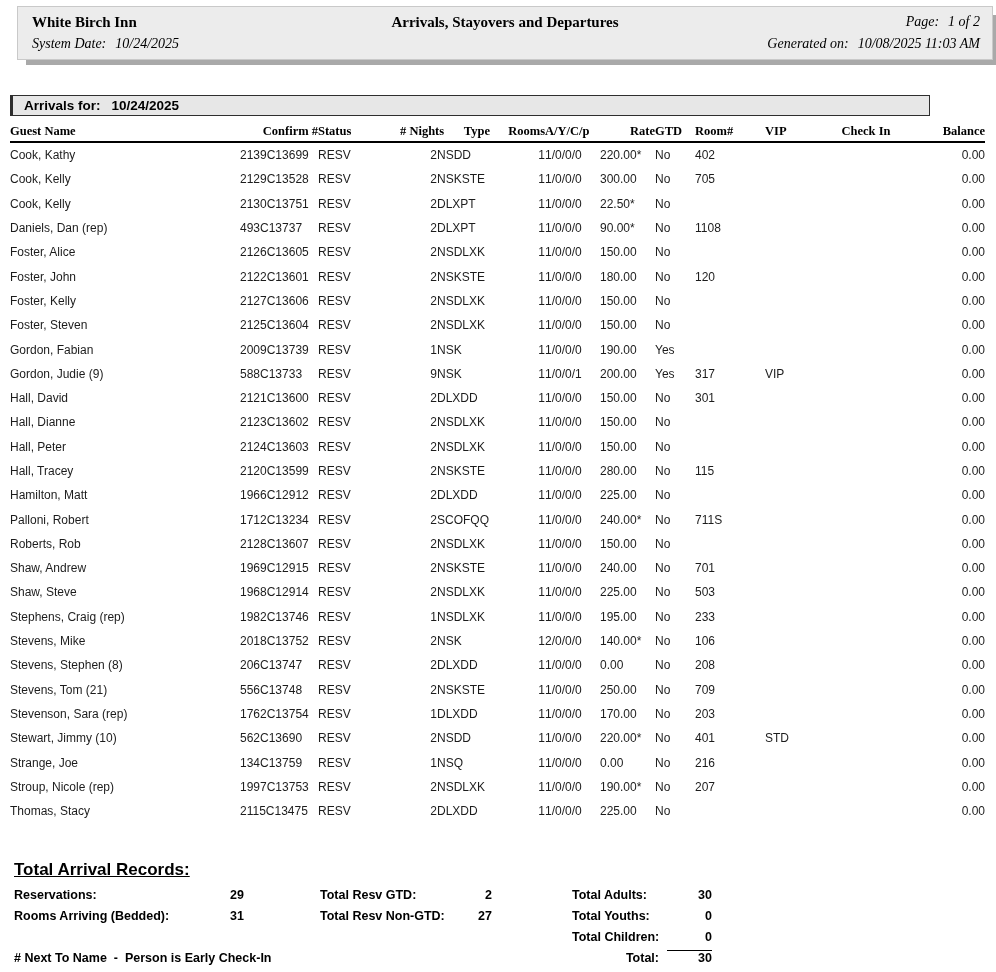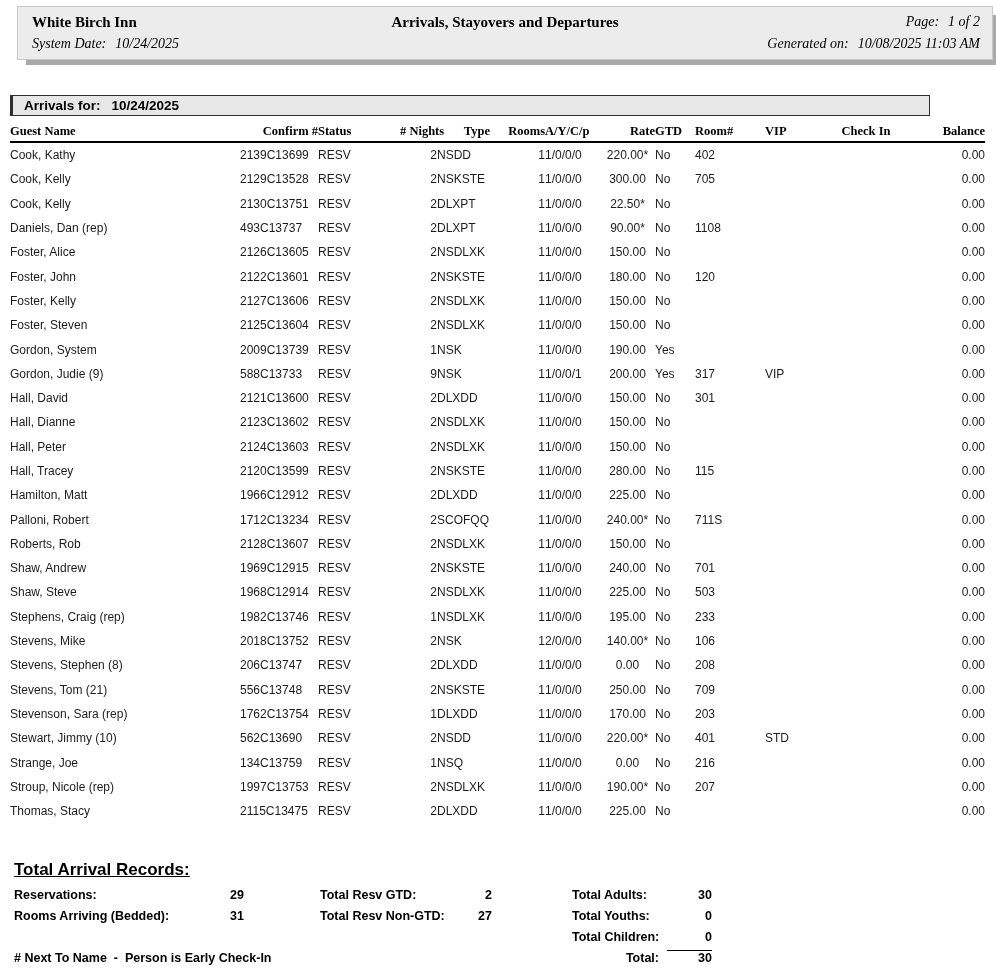--- a/index.html
+++ b/index.html
@@ -62,21 +62,21 @@
   th.h-checkin { text-align:center; }
   th.h-balance { text-align:right; padding-right:25px; }
   
   td.c-guest   { text-align:left;  padding-left:25px; }
   td.c-confirm { text-align:left;  padding-left:10px; }
   td.c-status  { text-align:left;  padding-left:27px; }
   td.c-nights  { text-align:right; padding-right:1px; }
   td.c-type    { text-align:left;  padding-left:6px; }
   td.c-rooms   { text-align:right; padding-right:4px; }
   td.c-aycp    { text-align:left;  padding-left:6px; }
-  td.c-rate    { text-align:center; padding-right:4px; }
+  td.c-rate    { text-align:left; padding-right:4px; }
   td.c-gtd     { text-align:left;  padding-left:5px; }
   td.c-room    { text-align:left;  padding-left:10px; }
   td.c-vip     { text-align:left;  padding-left:40px; }
   td.c-checkin { text-align:center; }
   td.c-balance { text-align:right; padding-right:27px; }
 
   
   .summary-title {
     position:absolute; left:14px; top:860px;
     font-weight:bold; font-size:17px; text-decoration:underline;
@@ -276,21 +276,21 @@
       <td class="c-rate">150.00</td>
       <td class="c-gtd">No</td>
       <td class="c-room"></td>
       <td class="c-vip"></td>
       <td class="c-checkin"></td>
       <td class="c-balance">0.00</td>
     </tr>
 
 
     <tr>
-      <td class="c-guest">Gordon, System</td>
+      <td class="c-guest">Gordon, Fabian</td>
       <td class="c-confirm">2009C13739</td>
       <td class="c-status">RESV</td>
       <td class="c-nights">1</td>
       <td class="c-type">NSK</td>
       <td class="c-rooms">1</td>
       <td class="c-aycp">1/0/0/0</td>
       <td class="c-rate">190.00</td>
       <td class="c-gtd">Yes</td>
       <td class="c-room"></td>
       <td class="c-vip"></td>

